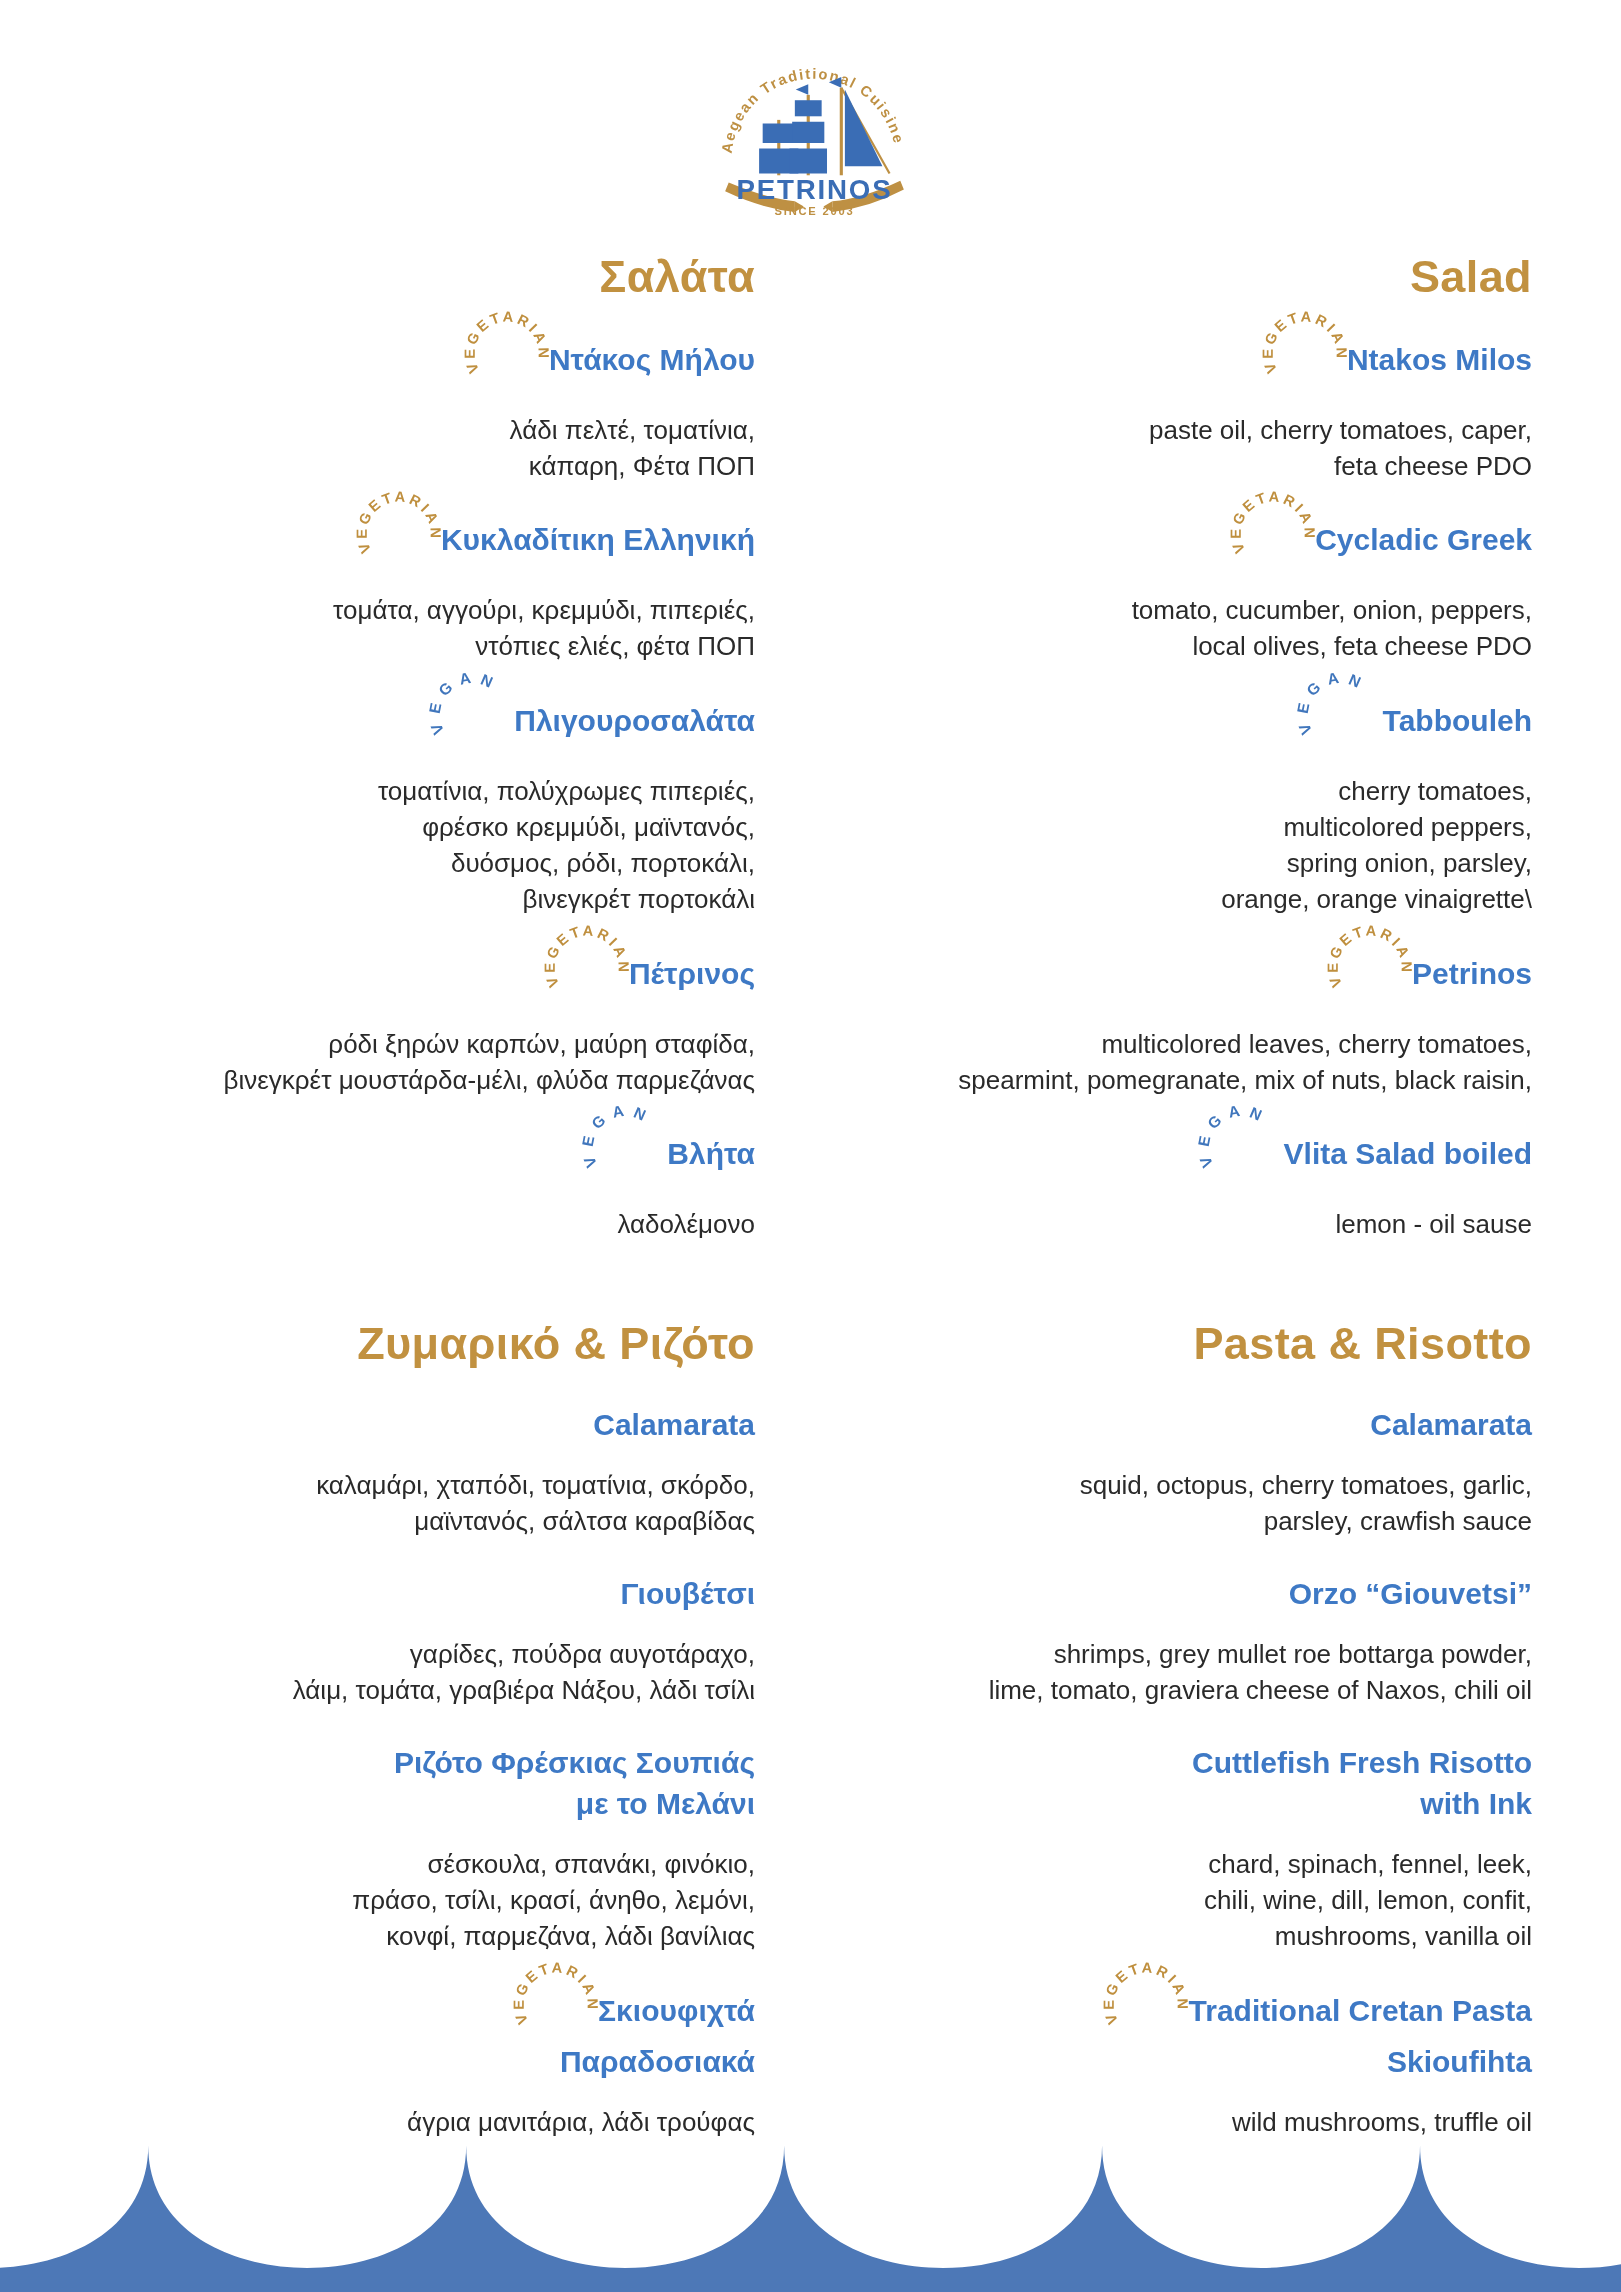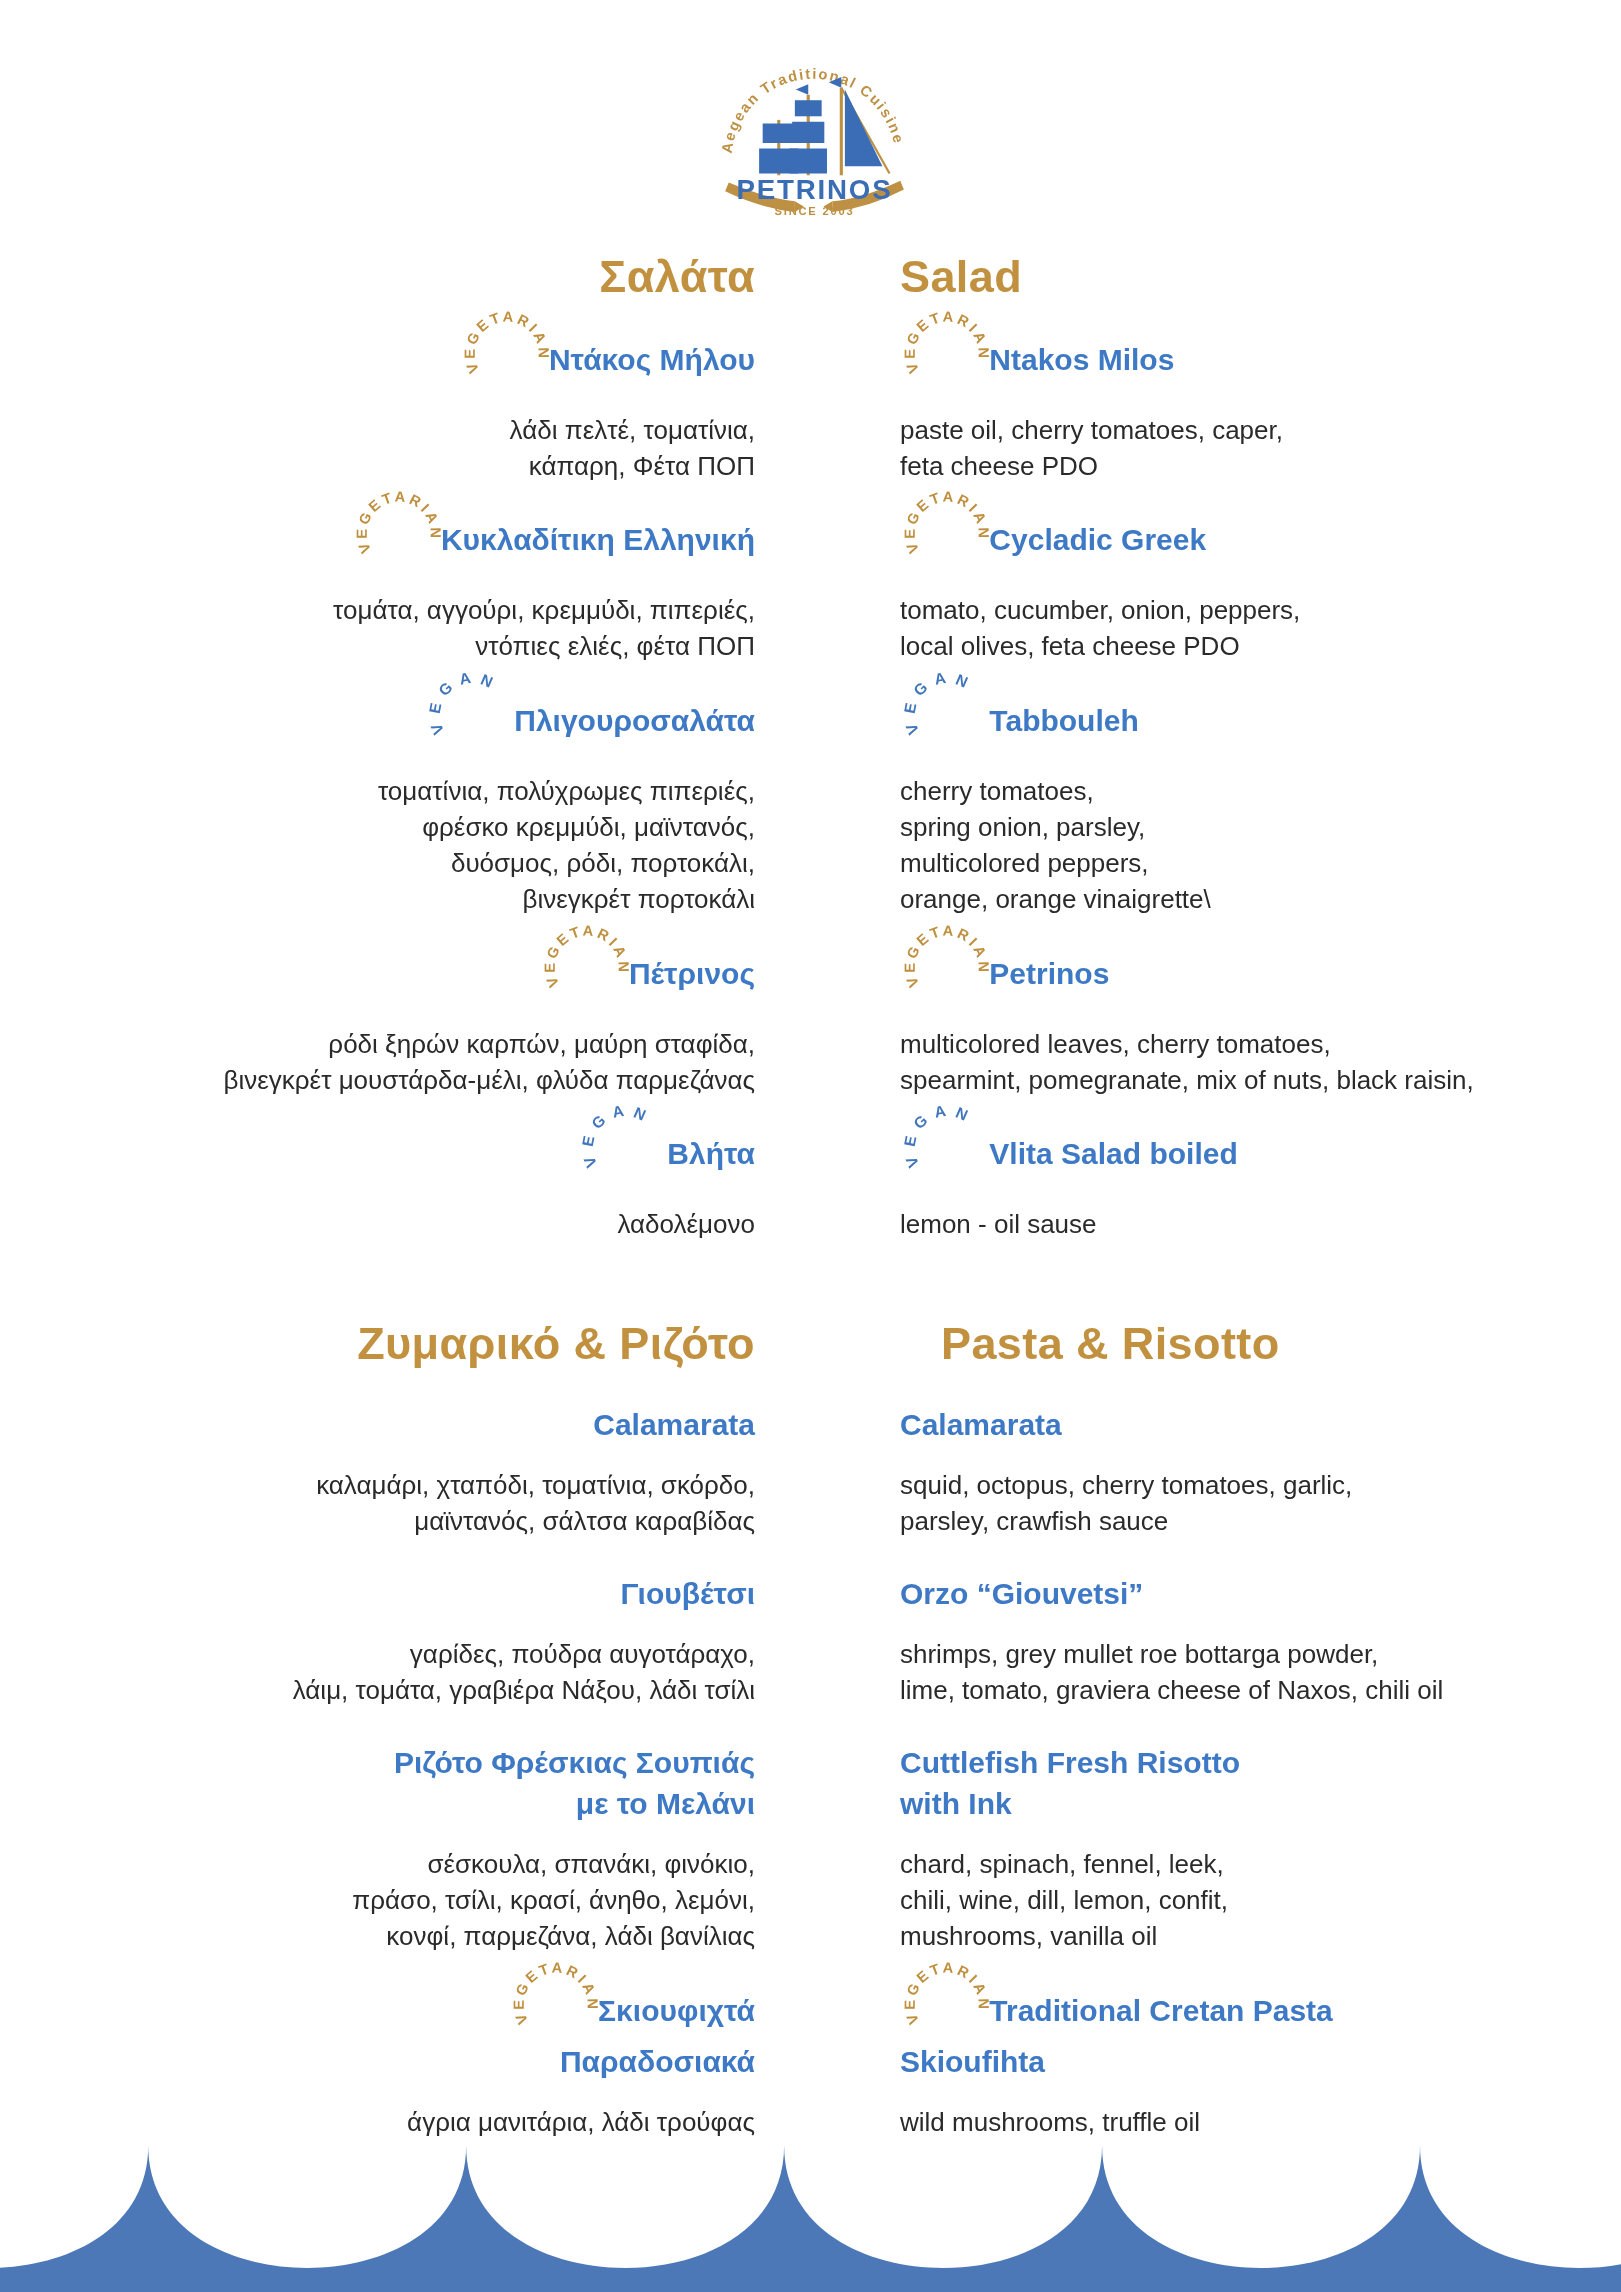--- a/index.html
+++ b/index.html
@@ -5,21 +5,21 @@
 <style>
   html,body{margin:0;padding:0;background:#fff;}
   .page{position:relative;width:1622px;height:2293px;background:#ffffff;overflow:hidden;
         font-family:"Liberation Sans",sans-serif;}
   
   .logo{position:absolute;top:48px;left:718px;width:193px;height:192px;}
   
   .menu{position:absolute;top:251px;left:0;display:grid;grid-template-columns:755px 777px;}
   .cell{min-height:9px;}
   .gr{text-align:right;}
-  .en{padding-left:145px;text-align:left;}
+  .en{padding-left:145px;text-align:right;}
   .section-header{margin:0;font-size:45px;line-height:52px;font-weight:bold;color:#C19140;letter-spacing:0.4px;}
   .title{font-size:30px;line-height:41px;font-weight:bold;color:#3E79C5;}
   .desc{margin-top:22px;font-size:26px;line-height:36px;color:#2A2A2A;}
   .desc div{white-space:nowrap;}
   .mi{margin-top:10.7px;}      
   .minb{margin-top:34px;}    
   .ms2{margin-top:76px;margin-left:41px;}     
   .badge{width:90px;height:76px;vertical-align:-19.7px;margin-right:-9px;overflow:visible;}
   .badge text{font-weight:bold;letter-spacing:.5px;}
   .badge.v text{fill:#BF8F3E;font-size:17px;}
@@ -150,22 +150,22 @@
     </div>
     <div class="cell en mi">
       <div class="title">
         <svg class="badge g" viewBox="0 0 104 88" style="font-size:34px">
             <text><textPath xlink:href="#arcS" href="#arcS" startOffset="2" textLength="100">VEGAN</textPath></text>
           </svg>
         <span>Tabbouleh</span>
       </div>
       <div class="desc">
         <div>cherry tomatoes,</div>
+        <div>multicolored peppers,</div>
         <div>spring onion, parsley,</div>
-        <div>multicolored peppers,</div>
         <div>orange, orange vinaigrette\</div>
       </div>
     </div>
 
     <div class="cell gr mi">
       <div class="title">
         <svg class="badge v" viewBox="0 0 104 88" style="font-size:34px">
             <text><textPath xlink:href="#arcL" href="#arcL" startOffset="2" textLength="142">VEGETARIAN</textPath></text>
           </svg>
         <span>Πέτρινος</span>

